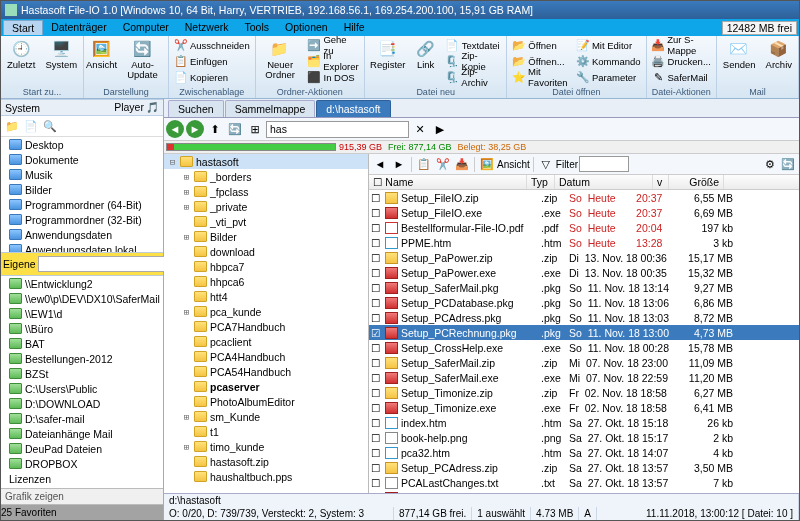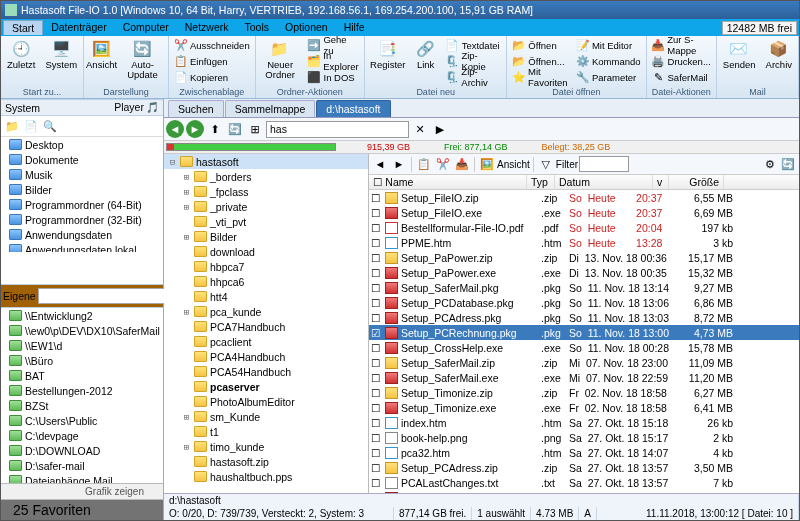--- a/index.html
+++ b/index.html
@@ -27,31 +27,31 @@
 .lefticons { display: flex; gap: 1px; padding: 1px 2px; border-bottom: 1px solid #ddd; }
 .tbtn { width: 18px; height: 18px; border: 1px solid transparent; display: flex; align-items: center; justify-content: center; font-size: 11px; cursor: pointer; }
 .treeview, .eigene { overflow-y: auto; overflow-x: hidden; font-size: 10.5px; }
 .treeview { height: 115px; }
 .eigene { flex: 1; }
 .node { display: flex; align-items: center; gap: 3px; padding: 0 8px; height: 15px; cursor: pointer; white-space: nowrap; }
 .ficon { width: 13px; height: 11px; border-radius: 1px; display: inline-block; flex-shrink: 0; }
 .ficon.yel { background: linear-gradient(#ffe27a,#f5c445); border: 1px solid #d1a426; }
 .ficon.blu { background: linear-gradient(#8cc5ff,#4a94e0); border: 1px solid #3a78ba; }
 .ficon.grn { background: linear-gradient(#a0e09a,#5fba58); border: 1px solid #3f8c3a; }
-.eigene-hdr { display: flex; align-items: center; gap: 2px; padding: 2px; border-top: 1px solid #bcd; border-bottom: 1px solid #bcd; background: #a16207; margin-top: 32px; }
+.eigene-hdr { display: flex; align-items: center; gap: 2px; padding: 2px; border-top: 1px solid #bcd; border-bottom: 1px solid #bcd; background: #fde047; }
 .eigene-hdr input { flex: 1; border: 1px solid #aaa; height: 16px; font-size: 10px; padding: 0 2px; }
-.grafikbar { border-top: 1px solid #bbb; padding: 2px 19px; font-size: 10px; color: #555; text-align: right; background: #f0f0f0; }
-.favbar { border-top: 1px solid #bbb; padding: 2px 12px; font-size: 14px; background: #737373; }
+.grafikbar { border-top: 1px solid #bbb; padding: 2px 4px; font-size: 10px; color: #555; text-align: left; background: #f0f0f0; }
+.favbar { border-top: 1px solid #bbb; padding: 2px 0; font-size: 10px; background: #a3a3a3; }
 .right { flex: 1; display: flex; flex-direction: column; overflow: hidden; }
 .pathtabs { background: #e8eff7; height: 19px; display: flex; align-items: flex-end; padding-left: 4px; gap: 1px; border-bottom: 1px solid #99b; }
 .pathtabs .tab { padding: 2px 9px; font-size: 10.5px; background: #d8e4f0; border: 1px solid #aac; border-bottom: none; border-radius: 2px 2px 0 0; cursor: pointer; }
 .pathtabs .tab.active { background: #3a7abd; color: #fff; border-color: #2d6099; }
 .toolbar2 { display: flex; align-items: center; gap: 2px; padding: 2px; border-bottom: 1px solid #ccc; background: #f4f8fc; }
 .toolbar2 input[type=text] { border: 1px solid #999; height: 17px; padding: 0 3px; font-size: 10.5px; }
-.sizebar { display: flex; font-size: 9px; border-bottom: 1px solid #ccc; height: 13px; align-items: center; gap: 28px; }
+.sizebar { display: flex; font-size: 9px; border-bottom: 1px solid #ccc; height: 13px; align-items: center; }
 .sizebar .red { color: #c00; padding: 0 3px; }
 .sizebar .grn2 { color: #080; padding: 0 3px; }
 .sizebar .org { color: #c60; padding: 0 3px; }
 .sizebar .bar { flex-shrink: 0; width: 170px; height: 8px; border: 1px solid #888; display: flex; margin-left: 2px; }
 .sizebar .bar .used { background: #d33; width: 4%; }
 .sizebar .bar .free { background: #4c4; flex: 1; }
 .splitpanes { flex: 1; display: flex; overflow: hidden; }
 .treepane { width: 205px; border-right: 1px solid #bbb; overflow-y: scroll; background: #fff; font-size: 10.5px; }
 .treepane .node { padding-left: 4px; }
 .treepane .exp { width: 9px; font-size: 9px; color: #666; text-align: center; flex-shrink: 0; font-family: monospace; }
@@ -348,24 +348,20 @@
         <div class="node">
           <span class="ficon grn"></span>
           <span>BZSt</span>
         </div>
         <div class="node">
           <span class="ficon grn"></span>
           <span>C:\Users\Public</span>
         </div>
         <div class="node">
           <span class="ficon grn"></span>
-          <span>C:\devpage</span>
-        </div>
-        <div class="node">
-          <span class="ficon grn"></span>
           <span>D:\DOWNLOAD</span>
         </div>
         <div class="node">
           <span class="ficon grn"></span>
           <span>D:\safer-mail</span>
         </div>
         <div class="node">
           <span class="ficon grn"></span>
           <span>Dateianhänge Mail</span>
         </div>

